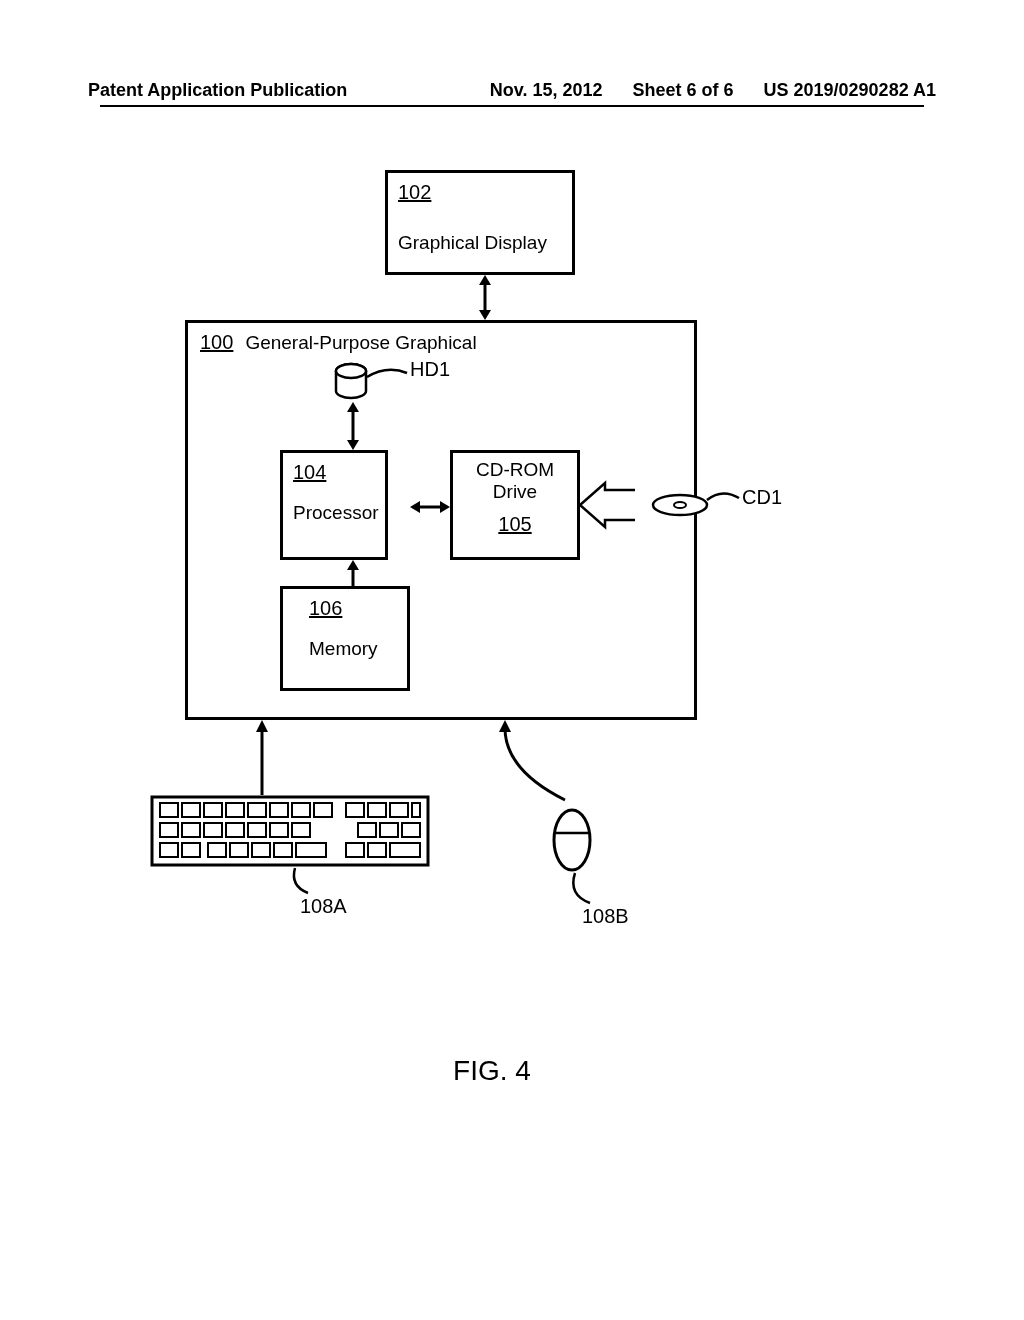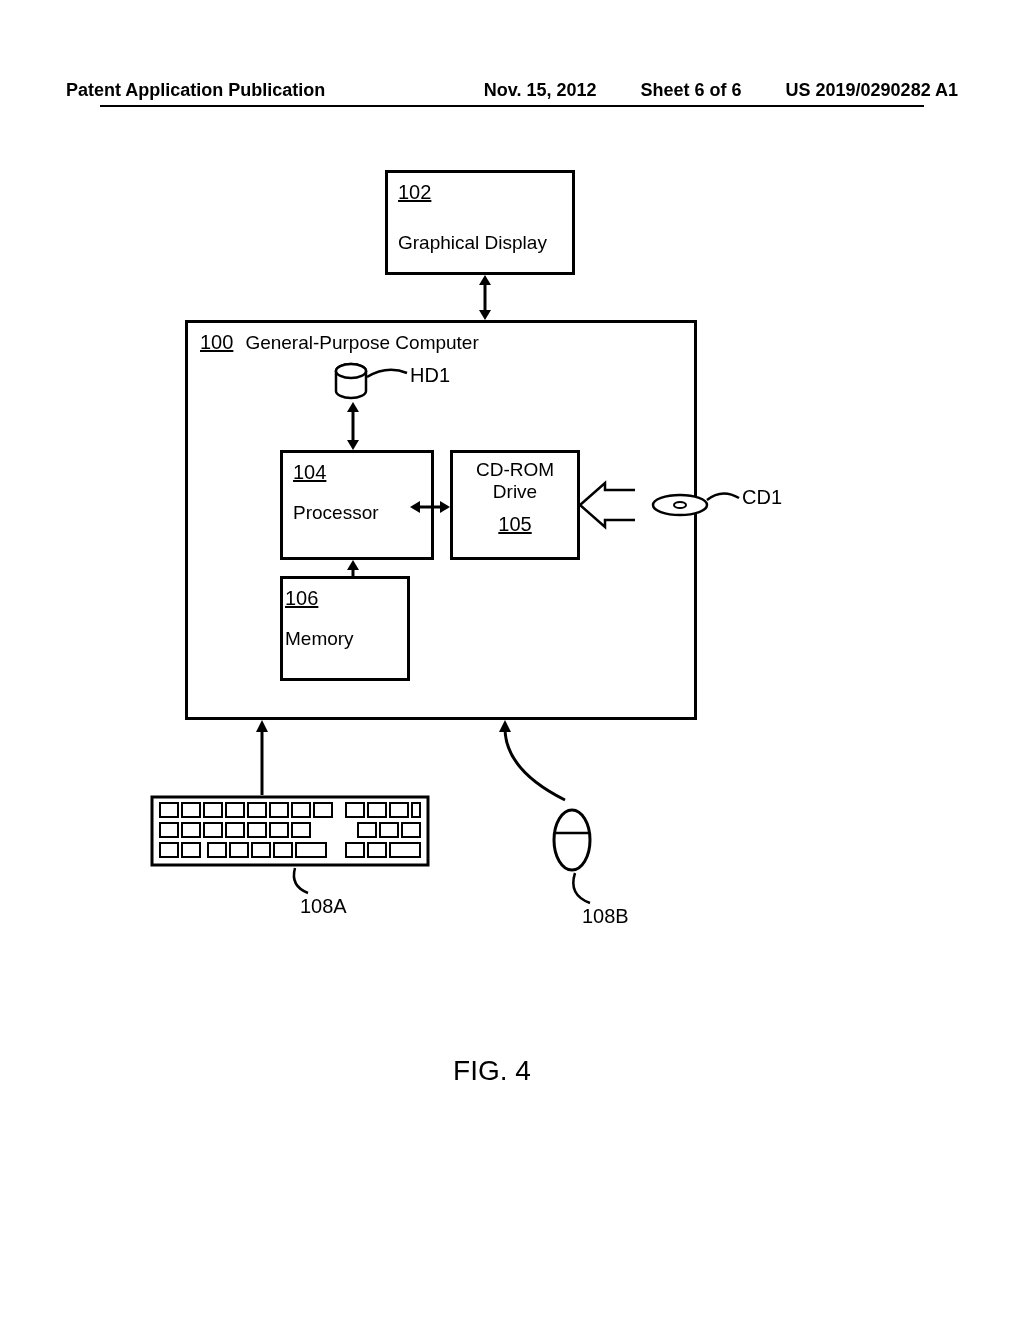--- a/index.html
+++ b/index.html
@@ -12,29 +12,29 @@
       height: 1320px;
       background: white;
       font-family: Arial, Helvetica, sans-serif;
       position: relative;
     }
     .header {
       position: absolute;
       top: 80px;
       left: 0;
       width: 1024px;
-      padding: 0 66px;
+      padding: 0 88px;
       display: flex;
       justify-content: space-between;
       font-size: 18px;
       font-weight: bold;
     }
     .header-right {
       display: flex;
-      gap: 44px;
+      gap: 30px;
     }
     .divider {
       position: absolute;
       top: 105px;
       left: 100px;
       width: 824px;
       height: 2px;
       background: black;
     }
     .diagram {
@@ -74,38 +74,38 @@
       padding: 8px 12px;
     }
     .computer-title {
       display: flex;
       align-items: baseline;
       gap: 12px;
     }
     .processor-box {
       left: 280px;
       top: 280px;
-      width: 154px;
+      width: 108px;
       height: 110px;
       padding: 8px 10px;
     }
     .cdrom-box {
       left: 450px;
       top: 280px;
       width: 130px;
       height: 110px;
       padding: 6px 10px;
       text-align: center;
     }
     .memory-box {
       left: 280px;
-      top: 406px;
+      top: 416px;
       width: 130px;
       height: 105px;
-      padding: 8px 2px;
+      padding: 8px 26px;
     }
     .lead-label {
       position: absolute;
       font-size: 20px;
     }
     .fig-caption {
       position: absolute;
       top: 1055px;
       width: 984px;
       text-align: center;
@@ -138,34 +138,34 @@
 
   <svg style="left:475px; top:105px;" width="20" height="45">
     <line x1="10" y1="5" x2="10" y2="40" stroke="black" stroke-width="3"></line>
     <polygon points="10,0 4,10 16,10" fill="black"></polygon>
     <polygon points="10,45 4,35 16,35" fill="black"></polygon>
   </svg>
 
   <div class="box computer-box">
     <div class="computer-title">
       <span class="ref-num">100</span>
-      <span class="label-text">General-Purpose Computer</span>
+      <span class="label-text">General-Purpose Graphical</span>
     </div>
   </div>
 
   <svg style="left:333px; top:193px;" width="36" height="40">
     <ellipse cx="18" cy="8" rx="15" ry="7" fill="white" stroke="black" stroke-width="2.5"></ellipse>
     <path d="M 3 8 L 3 28 A 15 7 0 0 0 33 28 L 33 8" fill="white" stroke="black" stroke-width="2.5"></path>
     <ellipse cx="18" cy="8" rx="15" ry="7" fill="white" stroke="black" stroke-width="2.5"></ellipse>
   </svg>
 
   <svg style="left:367px; top:195px;" width="50" height="20">
     <path d="M 0 12 Q 20 0 40 8" fill="none" stroke="black" stroke-width="2.5"></path>
   </svg>
-  <div class="lead-label" style="left:410px; top:188px;margin-top:6px;">HD1</div>
+  <div class="lead-label" style="left:410px; top:188px;">HD1</div>
 
   <svg style="left:343px; top:232px;" width="20" height="48">
     <line x1="10" y1="7" x2="10" y2="41" stroke="black" stroke-width="3"></line>
     <polygon points="10,0 4,10 16,10" fill="black"></polygon>
     <polygon points="10,48 4,38 16,38" fill="black"></polygon>
   </svg>
 
   <div class="box processor-box">
     <div class="ref-num" style="margin-bottom:18px;">104</div>
     <div class="label-text">Processor</div>

